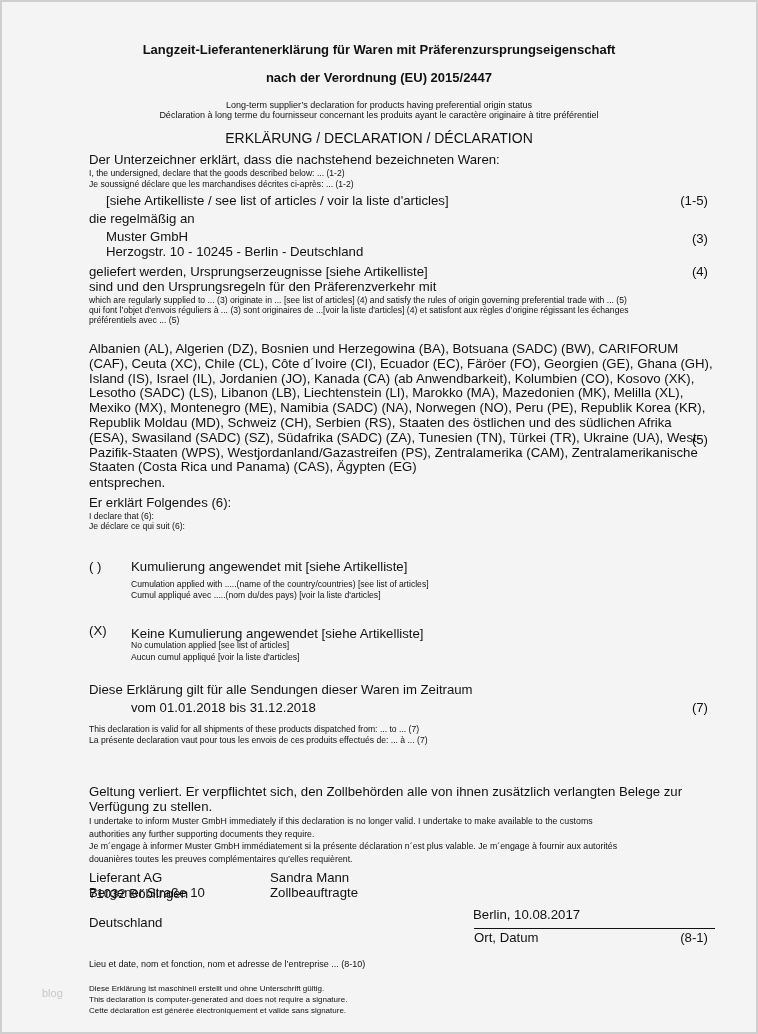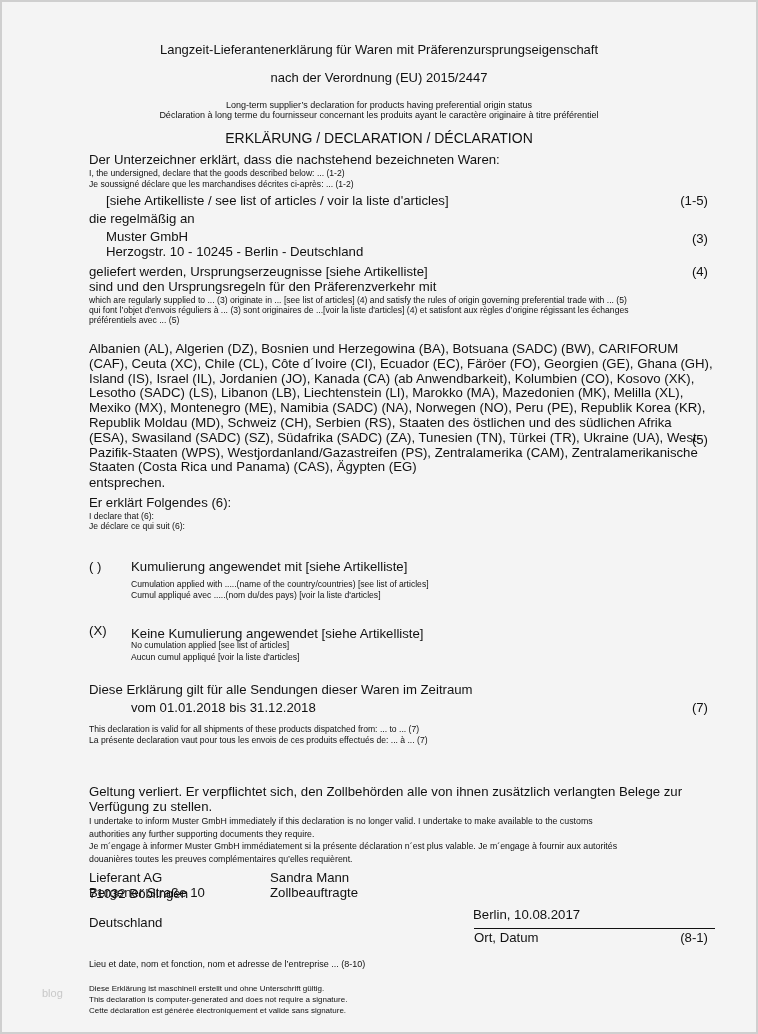--- a/index.html
+++ b/index.html
@@ -10,21 +10,21 @@
     color: #111;
   }
   .page {
     position: relative;
     width: 754px; height: 1030px;
     border: 2px solid #cfcfcf;
     background: #f4f4f4;
   }
   .abs { position: absolute; white-space: nowrap; }
   .center { left: 0; width: 754px; text-align: center; }
-  .t-title { font-size: 13px; font-weight: normal; }
+  .t-title { font-size: 13px; font-weight: bold; }
   .t-sub { font-size: 9px; line-height: 10px; }
   .t-big { font-size: 14px; }
   .t-main { font-size: 13.2px; line-height: 15px; }
   .t-small { font-size: 8.6px; line-height: 11px; }
   .t-small2 { font-size: 9.6px; line-height: 13px; }
   .ref { position: absolute; right: 48px; font-size: 13.2px; }
   .countries {
     position: absolute; left: 87px; top: 340px; width: 625px;
     font-size: 13.2px; line-height: 14.8px; white-space: normal;
   }

